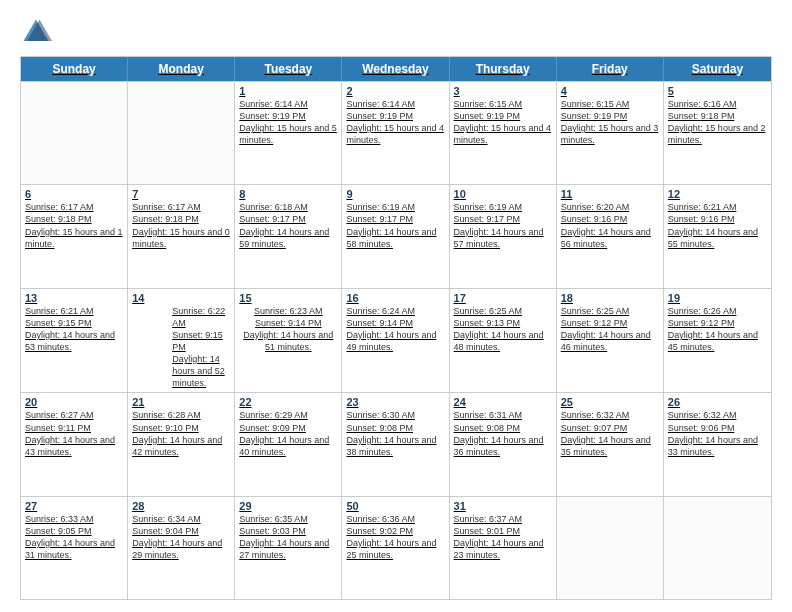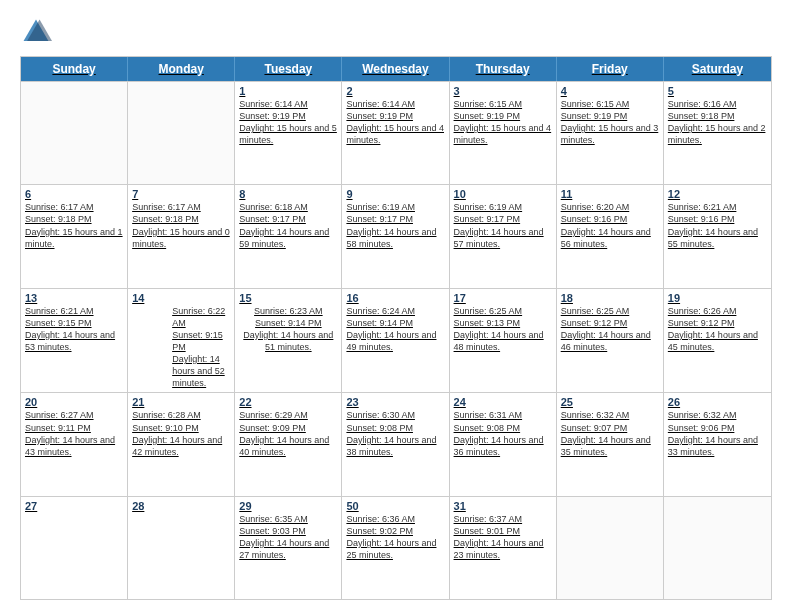--- a/index.html
+++ b/index.html
@@ -304,23 +304,29 @@
           <div class="cal-cell">
             <div class="day-num">26</div>
             <div class="cell-text" style="white-space: pre-line;">Sunrise: 6:32 AM
 Sunset: 9:06 PM
 Daylight: 14 hours and 33 minutes.</div>
           </div>
         </div>
         <div class="cal-row">
           <div class="cal-cell">
             <div class="day-num">27</div>
+            <div class="cell-text" style="white-space: pre-line;">Sunrise: 6:33 AM
+Sunset: 9:05 PM
+Daylight: 14 hours and 31 minutes.</div>
           </div>
           <div class="cal-cell">
             <div class="day-num">28</div>
+            <div class="cell-text" style="white-space: pre-line;">Sunrise: 6:34 AM
+Sunset: 9:04 PM
+Daylight: 14 hours and 29 minutes.</div>
           </div>
           <div class="cal-cell">
             <div class="day-num">29</div>
             <div class="cell-text" style="white-space: pre-line;">Sunrise: 6:35 AM
 Sunset: 9:03 PM
 Daylight: 14 hours and 27 minutes.</div>
           </div>
           <div class="cal-cell">
             <div class="day-num">50</div>
             <div class="cell-text" style="white-space: pre-line;">Sunrise: 6:36 AM

